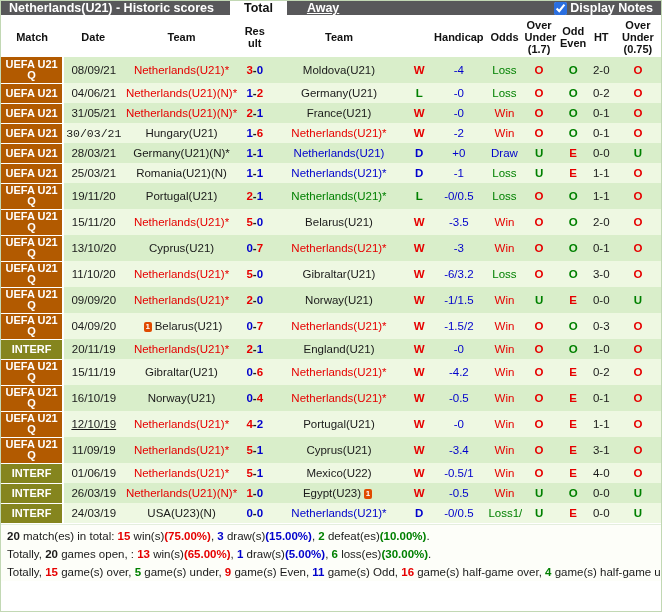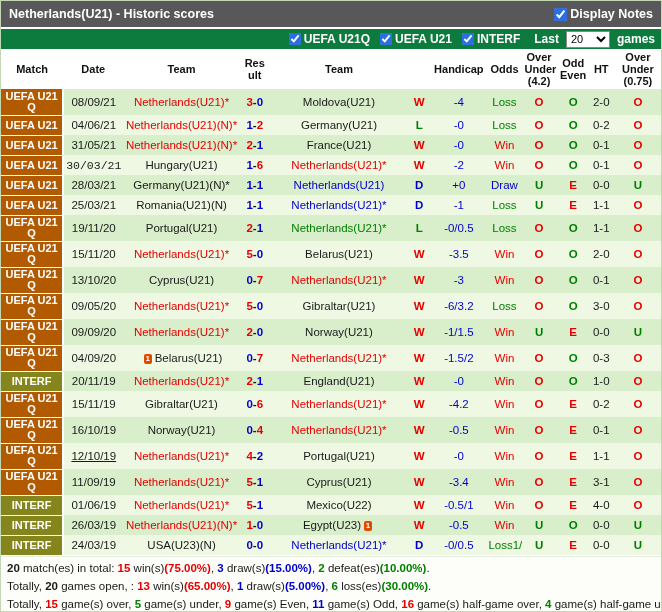--- a/index.html
+++ b/index.html
@@ -6,21 +6,21 @@
   html,body { background:#e8e8e8; }
   body { font-family:"Liberation Sans","DejaVu Sans",sans-serif; }
 
   .panel{
     width:662px; height:612px; margin:0 auto; background:#ffffff;
     border:1px solid #c2d8b4; overflow:hidden;
   }
 
   
   .titlebar{
-    height:26px; background:#58585a; display:flex; align-items:center;
+    height:14px; background:#58585a; display:flex; align-items:center;
     color:#fff; font-size:12.5px; font-weight:bold; padding-left:8px;
   }
   .titlebar .tabs{ display:flex; align-items:stretch; height:100%; margin-left:16px; }
   .tab{ display:flex; align-items:center; padding:0 14px; cursor:pointer; }
   .tab.active{ background:#ffffff; color:#111; }
   .tab.inactive{ color:#fff; text-decoration:underline; margin-left:6px; }
   .titlebar .right{ margin-left:auto; display:flex; align-items:center; padding-right:8px; }
   .titlebar input[type=checkbox]{ width:13px; height:13px; accent-color:#2a6fe0; margin-right:3px; }
 
   .white-gap{ height:2px; background:#ffffff; }
@@ -70,47 +70,32 @@
   .summary{ background:#fdfef9; padding:2px 6px 0 6px; border-top:1px solid #e4eede; }
   .summary .line{ font-size:11.5px; line-height:18px; color:#1a1a1a; white-space:nowrap; }
 </style>
 </head>
 <body>
 
 <div class="panel">
 
   <div class="titlebar">
     <span>Netherlands(U21) - Historic scores</span>
+    <span class="tabs">
+      <span class="tab active">Total</span>
+      <span class="tab inactive">Away</span>
+    </span>
     <span class="right">
       <input type="checkbox" checked="" style="">
       <span>Display Notes</span>
     </span>
   </div>
 
   <div class="white-gap"></div>
 
-  <div class="filterbar">
-    <label>
-      <input type="checkbox" checked="" style="">
-      <span>UEFA U21Q</span>
-    </label>
-    <label>
-      <input type="checkbox" checked="" style="">
-      <span>UEFA U21</span>
-    </label>
-    <label>
-      <input type="checkbox" checked="" style="">
-      <span>INTERF</span>
-    </label>
-    <span class="last">Last</span>
-    <select>
-      <option selected="">20</option>
-    </select>
-    <span>games</span>
-  </div>
 
   <table>
     <colgroup>
       <col style="width:62px">
         <col style="width:60px">
         <col style="width:116px">
       <col style="width:30px">
         <col style="width:138px">
         <col style="width:22px">
       <col style="width:57px">
@@ -123,21 +108,21 @@
     <thead>
       <tr>
         <th>Match</th>
         <th>Date</th>
         <th>Team</th>
         <th class="brk">Result</th>
         <th>Team</th>
         <th></th>
         <th>Handicap</th>
         <th>Odds</th>
-        <th>Over Under (4.2)</th>
+        <th>Over Under (1.7)</th>
         <th>Odd Even</th>
         <th>HT</th>
         <th>Over Under (0.75)</th>
       </tr>
     </thead>
     <tbody id="rows-body">
         <tr class="row-d">
           <td class="comp uefa">UEFA U21<br>Q</td>
           <td><span style="color: rgb(26, 26, 26);">08/09/21</span></td>
           <td><span style="color: rgb(230, 0, 0);">Netherlands(U21)*</span></td>
@@ -258,21 +243,21 @@
           <td><span class="bold" style="color: rgb(230, 0, 0);">W</span></td>
           <td><span style="color: rgb(0, 0, 204);">-3</span></td>
           <td><span style="color: rgb(230, 0, 0);">Win</span></td>
           <td><span class="bold" style="color: rgb(230, 0, 0);">O</span></td>
           <td><span class="bold" style="color: rgb(0, 128, 0);">O</span></td>
           <td><span style="color: rgb(26, 26, 26);">0-1</span></td>
           <td><span class="bold" style="color: rgb(230, 0, 0);">O</span></td>
         </tr>
         <tr class="row-d">
           <td class="comp uefa">UEFA U21<br>Q</td>
-          <td><span style="color: rgb(26, 26, 26);">09/05/20</span></td>
+          <td><span style="color: rgb(26, 26, 26);">11/10/20</span></td>
           <td><span style="color: rgb(230, 0, 0);">Netherlands(U21)*</span></td>
           <td><span class="bold" style="color: rgb(230, 0, 0);">5</span><span class="bold" style="color: rgb(26, 26, 26);">-</span><span class="bold" style="color: rgb(0, 0, 204);">0</span></td>
           <td><span style="color: rgb(26, 26, 26);">Gibraltar(U21)</span></td>
           <td><span class="bold" style="color: rgb(230, 0, 0);">W</span></td>
           <td><span style="color: rgb(0, 0, 204);">-6/3.2</span></td>
           <td><span style="color: rgb(0, 128, 0);">Loss</span></td>
           <td><span class="bold" style="color: rgb(230, 0, 0);">O</span></td>
           <td><span class="bold" style="color: rgb(0, 128, 0);">O</span></td>
           <td><span style="color: rgb(26, 26, 26);">3-0</span></td>
           <td><span class="bold" style="color: rgb(230, 0, 0);">O</span></td>

